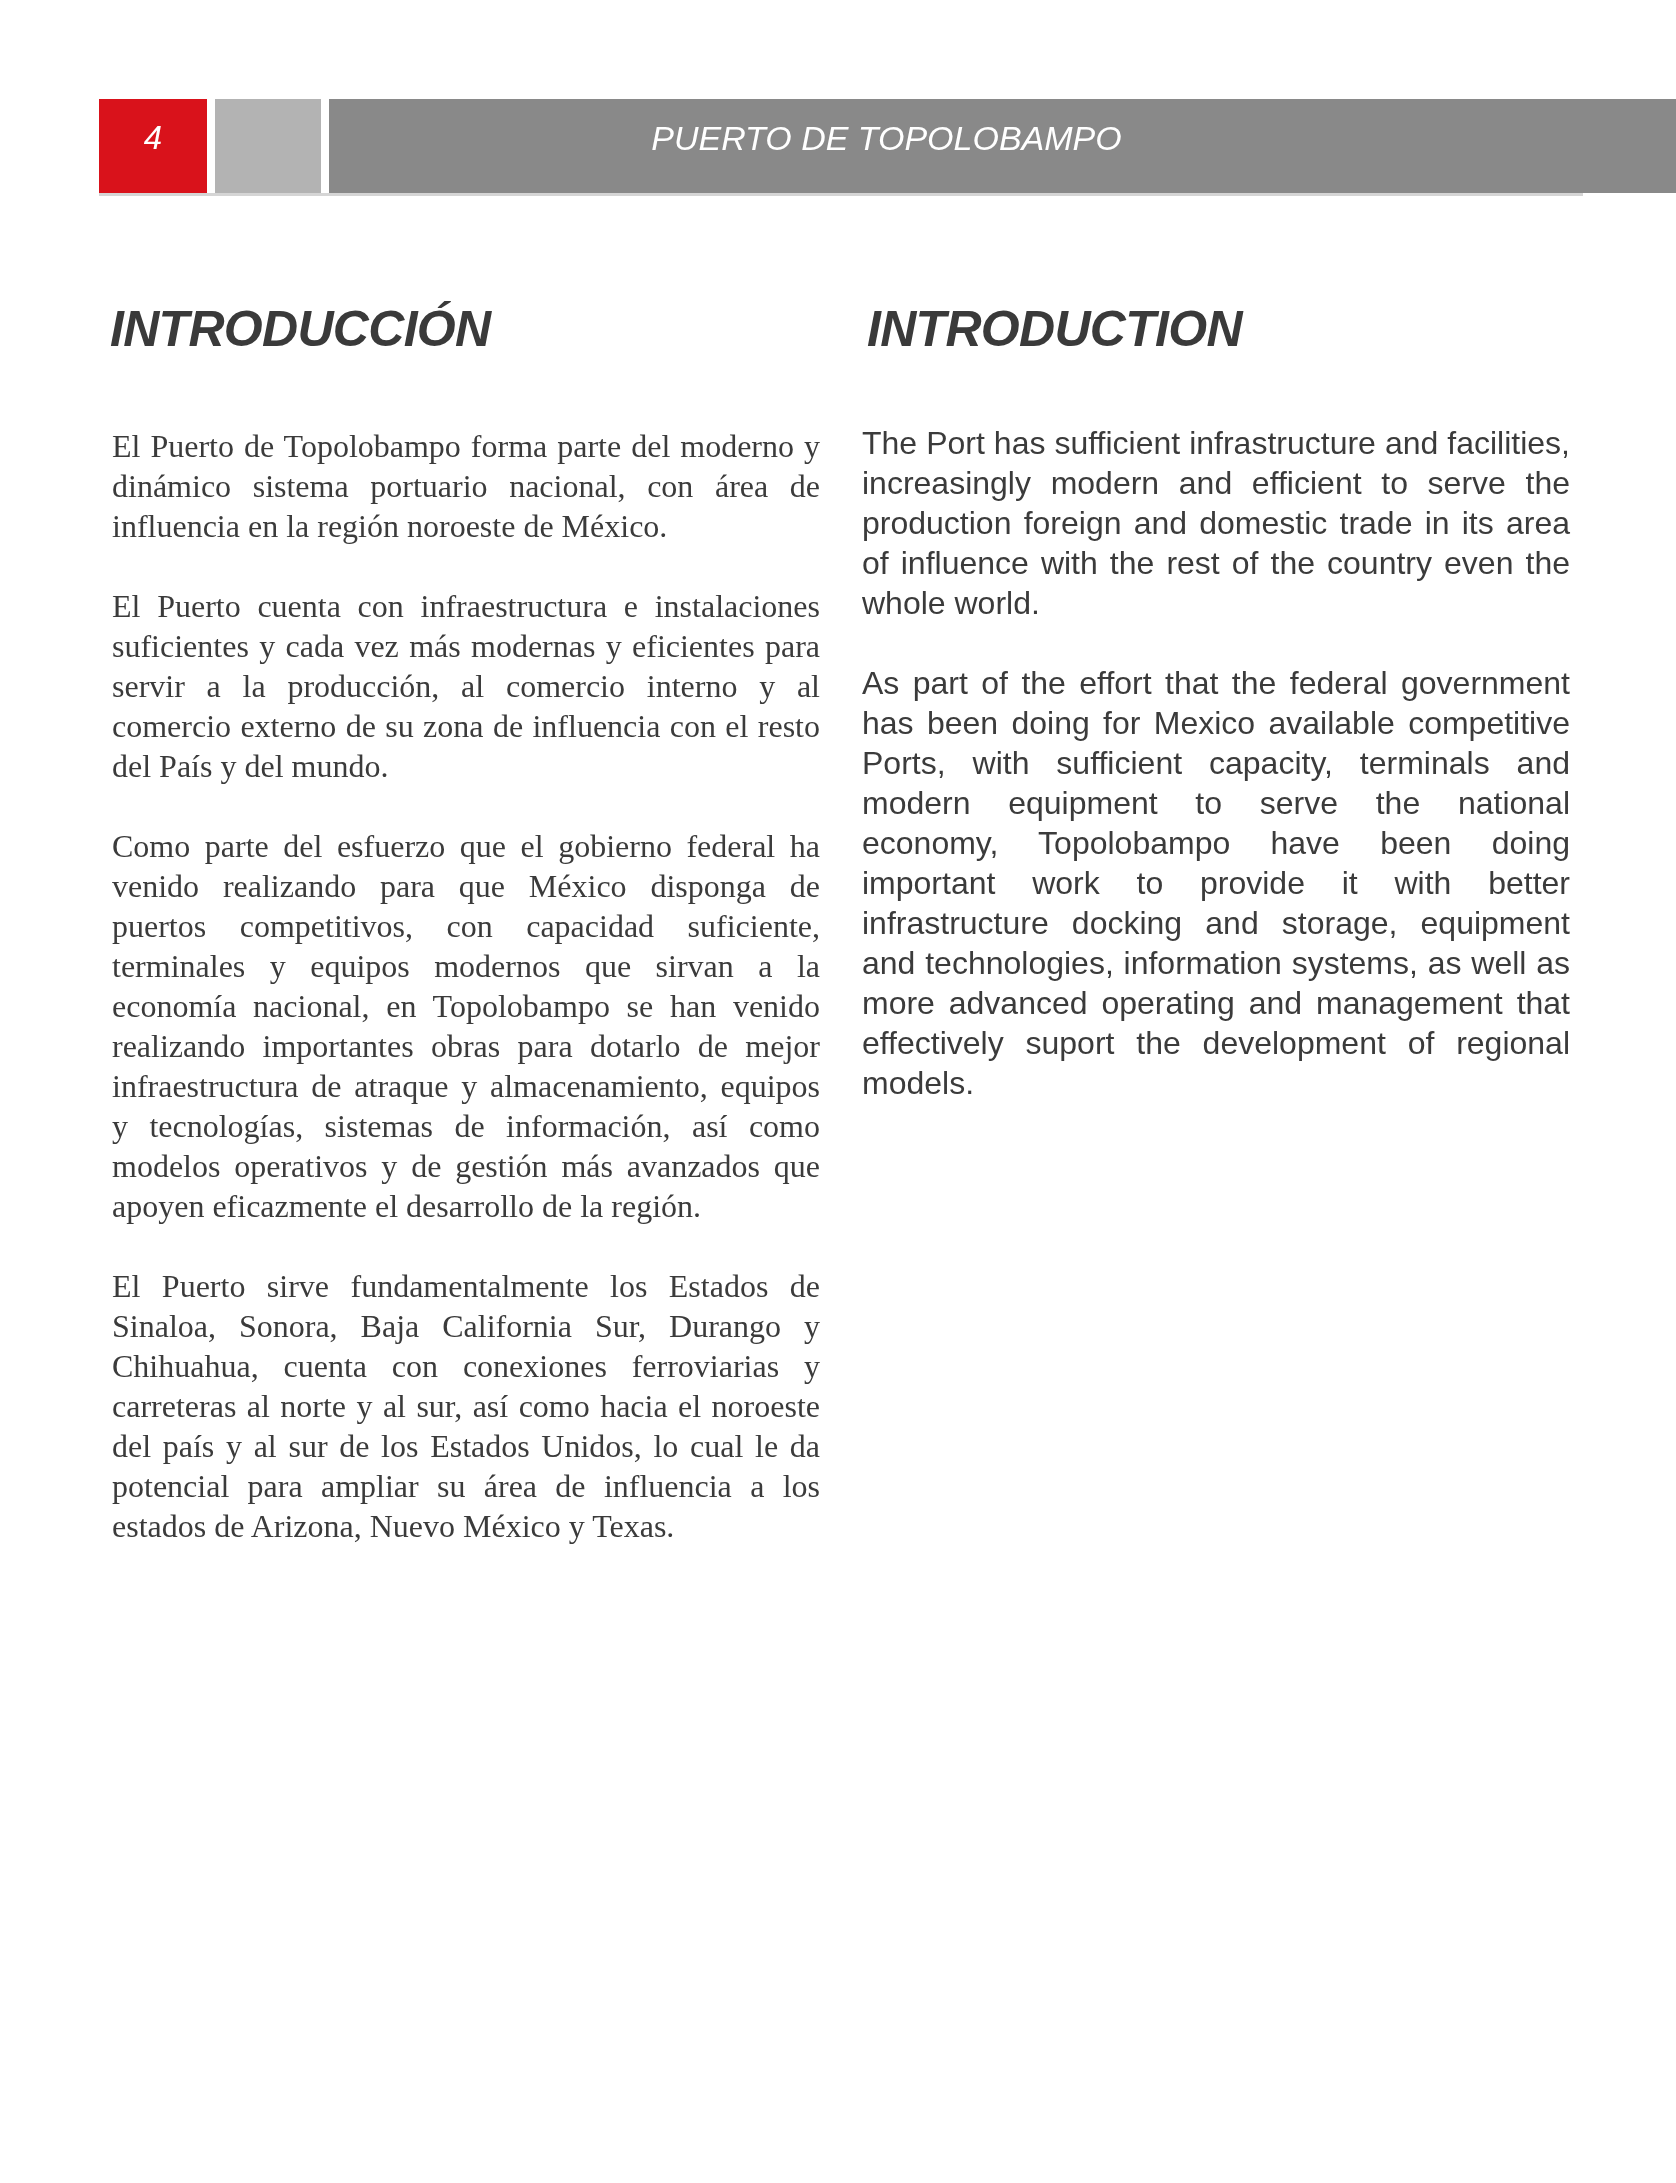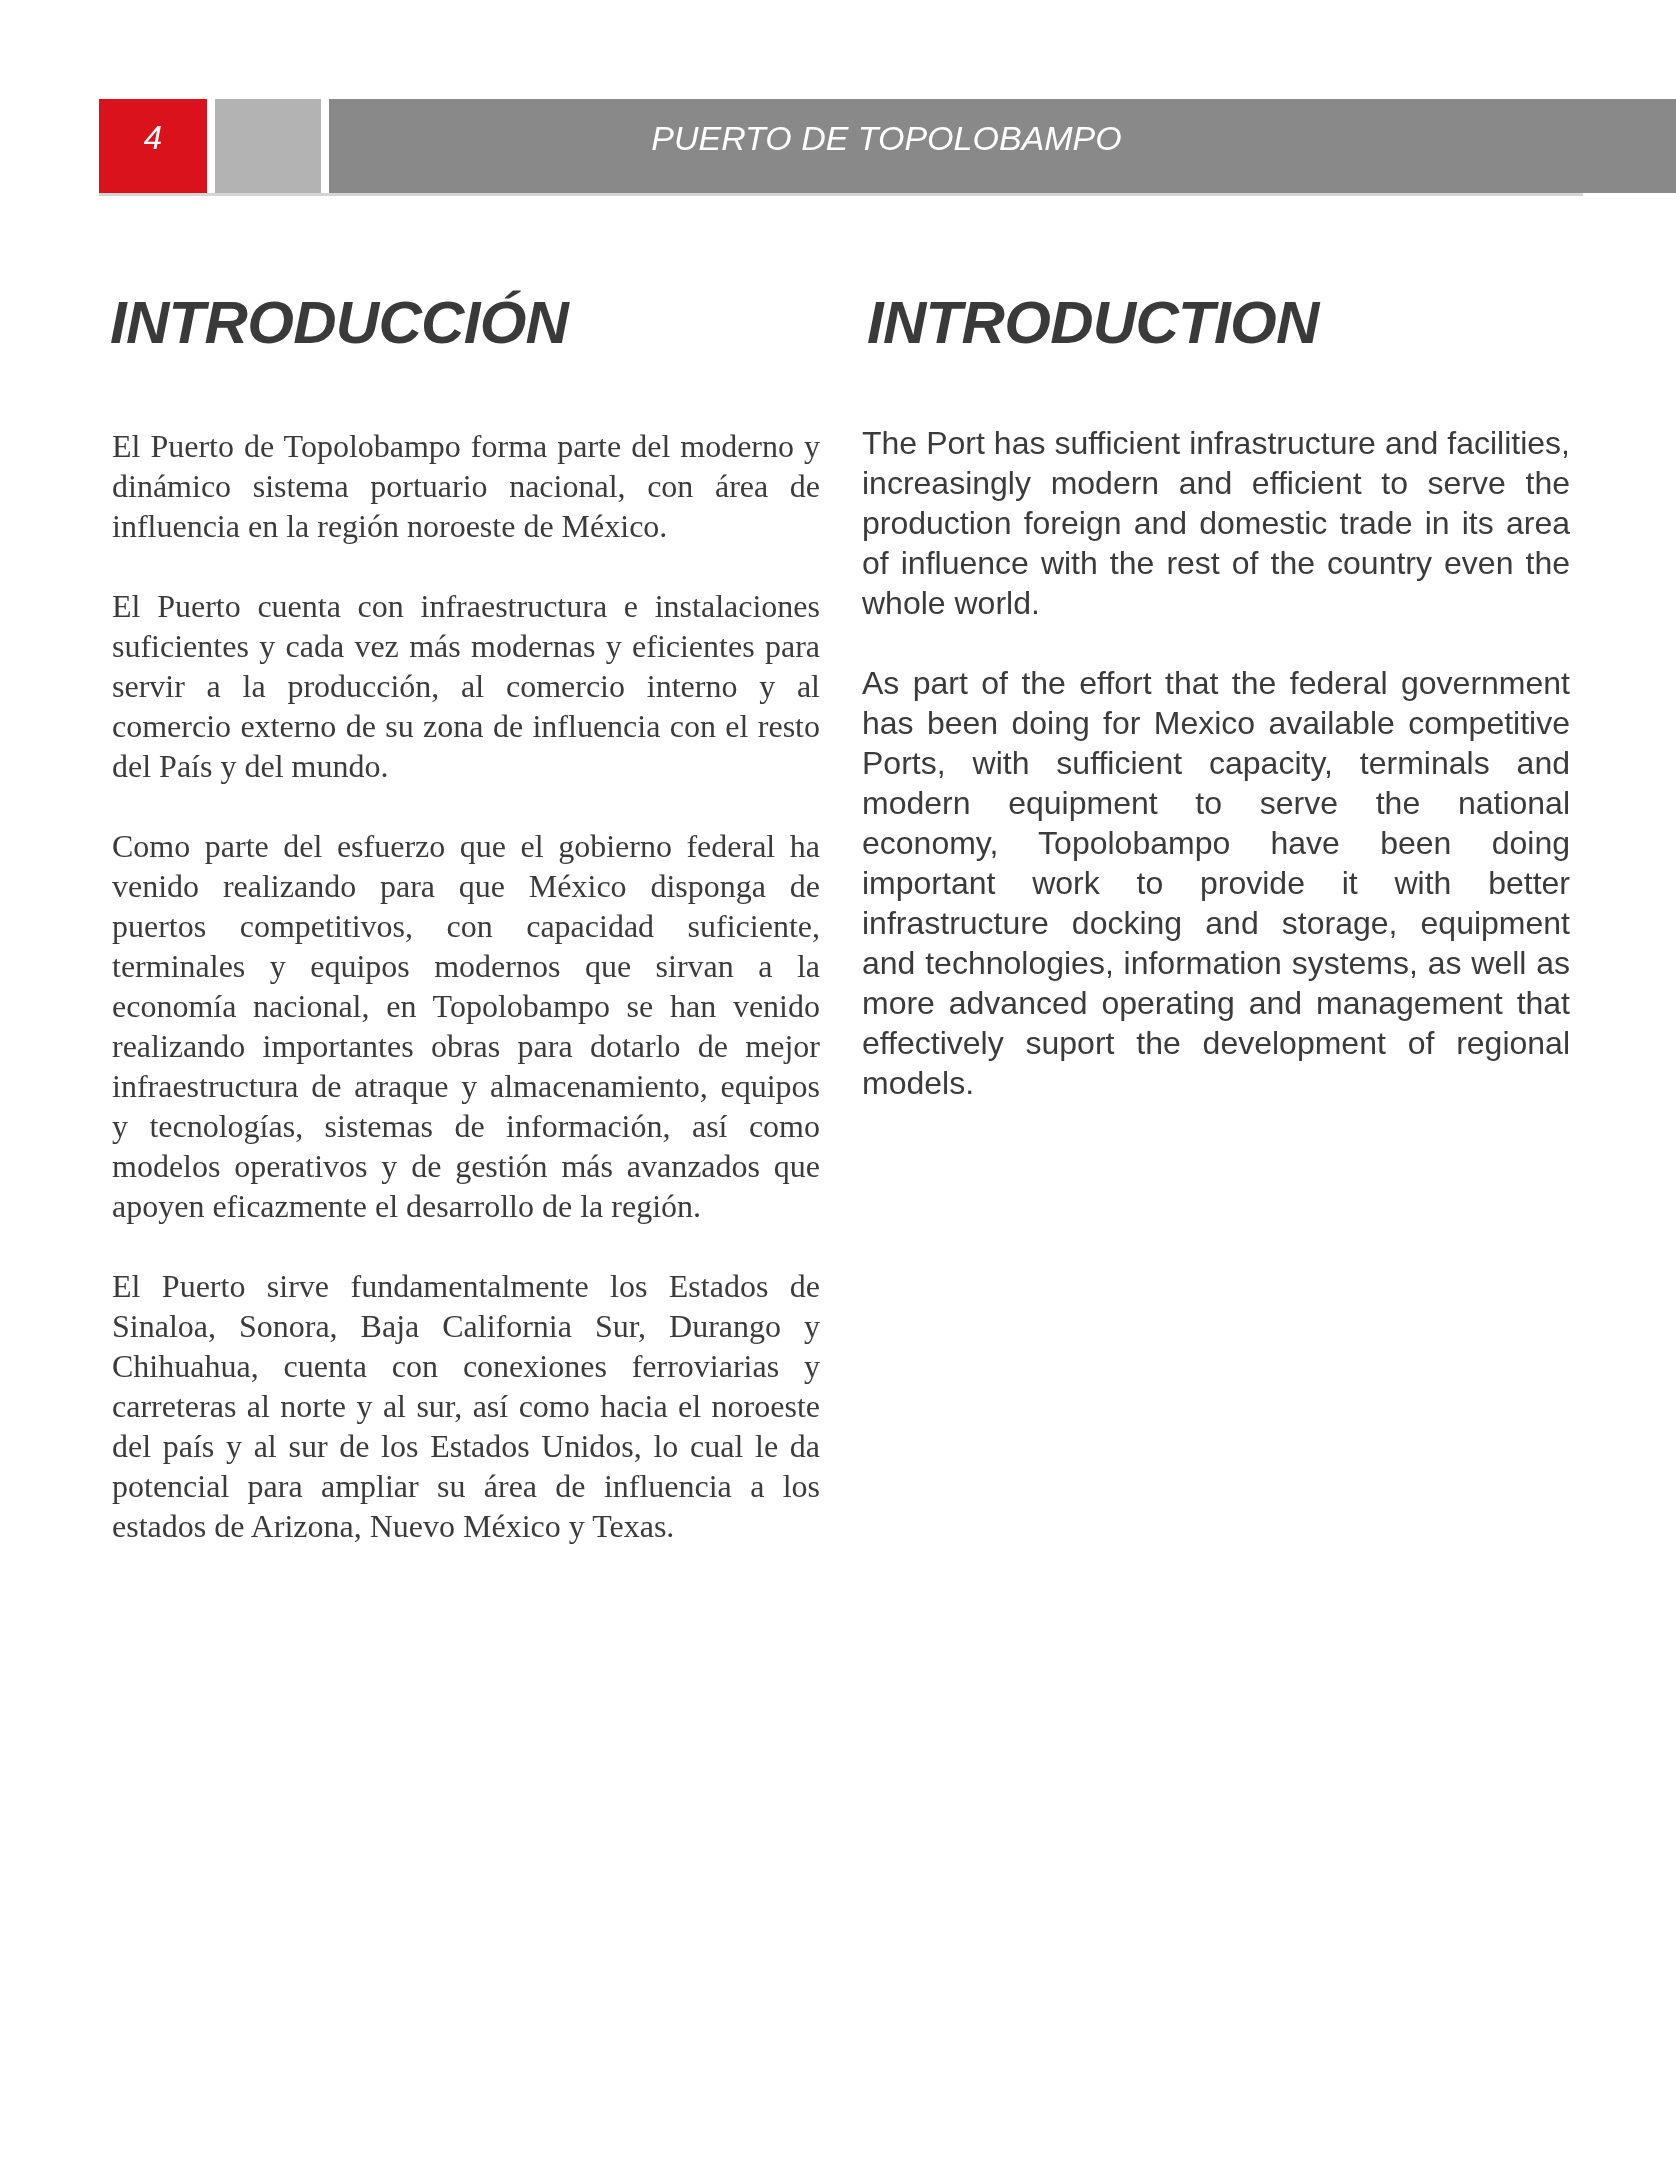--- a/index.html
+++ b/index.html
@@ -7,21 +7,21 @@
          font-family: "Liberation Sans", "DejaVu Sans", sans-serif; color: #3b3b3b; }
   .hdr-red { position: absolute; left: 99px; top: 99px; width: 108px; height: 94px; background: #d9121b; }
   .hdr-red span { position: absolute; left: 0; right: 0; top: 20px; text-align: center; color: #fff;
                   font-size: 33px; font-style: italic; font-weight: 300; }
   .hdr-light { position: absolute; left: 215px; top: 99px; width: 106px; height: 94px; background: #b3b3b3; }
   .hdr-dark { position: absolute; left: 329px; top: 99px; width: 1458px; height: 94px; background: #898989; }
   .hdr-dark span { position: absolute; left: 0; right: 343px; top: 20px; text-align: center; color: #fff;
                    font-size: 34px; font-style: italic; letter-spacing: 0px; }
   .hdr-underline { position: absolute; left: 99px; top: 193px; width: 1484px; height: 2.6px; background: #d5d5d5; }
 
-  .title { position: absolute; top: 288px; font-size: 60px; font-weight: 700; font-style: italic;
+  .title { position: absolute; top: 300px; font-size: 50px; font-weight: 700; font-style: italic;
            color: #3a3a3a; margin: 0; letter-spacing: -0.7px; }
   .title.es { left: 110px; }
   .title.en { left: 867px; text-align: center; }
 
   .col { position: absolute; width: 708px; font-size: 32px; line-height: 40px; text-align: justify; }
   .col.es { left: 112px; top: 426px; font-family: Liberation Serif, serif; }
   .col.en { left: 862px; top: 423px; }
   .col p { margin: 0 0 40px 0; }
 </style>
 </head>

